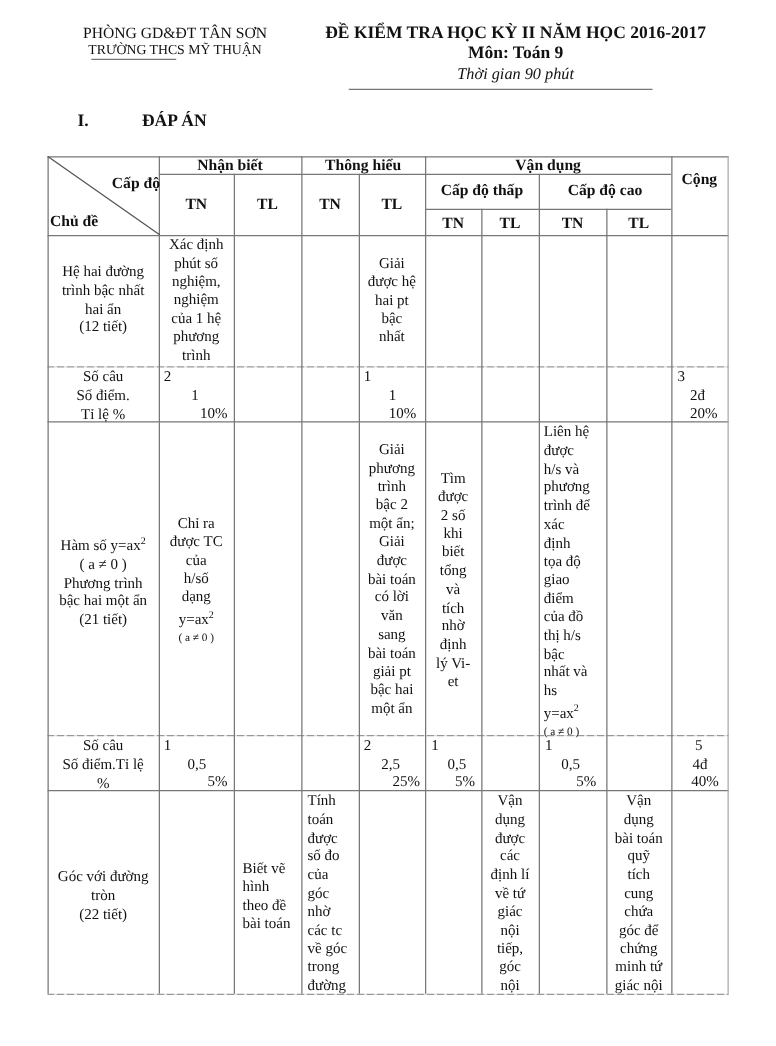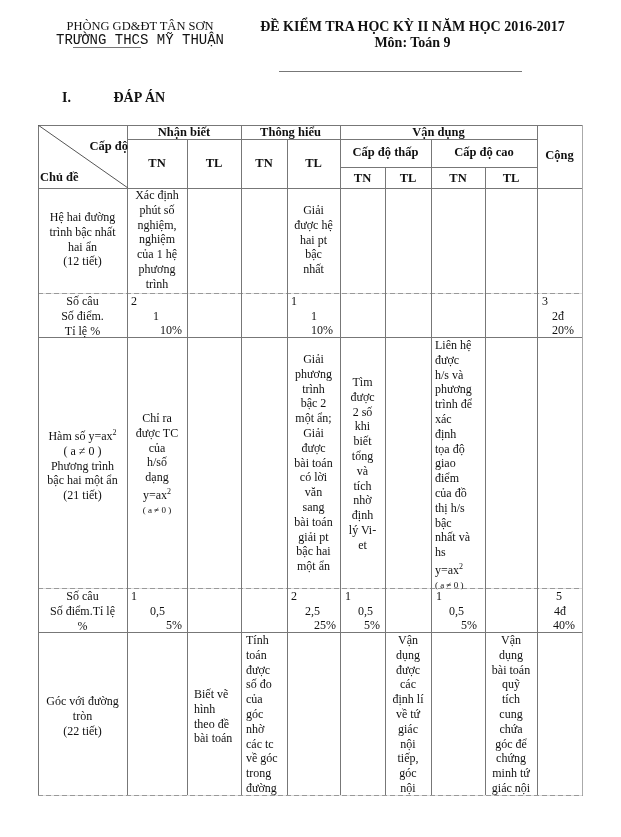--- a/index.html
+++ b/index.html
@@ -1,20 +1,20 @@
 <!DOCTYPE html>
 <html><head>
 <meta charset="utf-8">
 <style>
   html, body { margin: 0; padding: 0; background: #ffffff; }
   body { width: 621px; height: 837px; position: relative; overflow: hidden;
          font-family: "Liberation Serif", "DejaVu Serif", serif; color: #111; }
   .abs { position: absolute; }
   .hdr-left { left: 40px; top: 19px; width: 200px; text-align: center; font-size: 12.5px; line-height: 14px; }
-  .hdr-left .l2 { font-size: 14px; font-family: Liberation Mono, monospace; }
+  .hdr-left .l2 { font-size: 11px; }
   .hdr-left .ul { position: absolute; left: 33px; top: 28px; width: 68px; height: 1px; background: #777; }
   .hdr-right { left: 240px; top: 19px; width: 345px; text-align: center; }
   .hdr-right .t1 { font-weight: bold; font-size: 14px; line-height: 16px; }
   .hdr-right .t2 { font-weight: bold; font-size: 14px; line-height: 16px; }
   .hdr-right .t3 { font-style: italic; font-size: 13px; line-height: 15px; }
   .hdr-right .ul { position: absolute; left: 39px; top: 52px; width: 243px; height: 1px; background: #777; }
   .section { left: 62px; top: 90px; font-weight: bold; font-size: 14px; }
   .section .num { display: inline-block; width: 48px; }
 
   .grid { position: absolute; left: 0; top: 0; }
@@ -36,20 +36,21 @@
 
 <div class="abs hdr-left">
   <div>PHÒNG GD&amp;ĐT TÂN SƠN</div>
   <div class="l2">TRƯỜNG THCS MỸ THUẬN</div>
   <div class="ul"></div>
 </div>
 
 <div class="abs hdr-right">
   <div class="t1">ĐỀ KIỂM TRA HỌC KỲ II NĂM HỌC 2016-2017</div>
   <div class="t2">Môn: Toán 9</div>
+  <div class="t3">Thời gian 90 phút</div>
   <div class="ul"></div>
 </div>
 
 <div class="abs section">
   <span class="num">I.</span>
   <span>ĐÁP ÁN</span>
 </div>
 
 <div class="grid">
 
@@ -81,21 +82,21 @@
 </div>
 
 <div class="cell hdb" style="left:80px; top:139px; width:48px; text-align:right;">Cấp độ</div>
 <div class="cell hdb" style="left:40px; top:170px; width:70px; text-align:left;">Chủ đề</div>
 
 <div class="cell hdb c" style="left:127px; top:125px; width:114px;">Nhận biết</div>
 <div class="cell hdb c" style="left:241px; top:125px; width:99px;">Thông hiểu</div>
 <div class="cell hdb c" style="left:340px; top:125px; width:197px;">Vận dụng</div>
 <div class="cell hdb c" style="left:340px; top:145px; width:91px;">Cấp độ thấp</div>
 <div class="cell hdb c" style="left:431px; top:145px; width:106px;">Cấp độ cao</div>
-<div class="cell hdb c" style="left:537px; top:148px; width:45px;">Cộng</div>
+<div class="cell hdb c" style="left:537px; top:136px; width:45px;">Cộng</div>
 
 <div class="cell hdb c" style="left:127px; top:156px; width:60px;">TN</div>
 <div class="cell hdb c" style="left:187px; top:156px; width:54px;">TL</div>
 <div class="cell hdb c" style="left:241px; top:156px; width:46px;">TN</div>
 <div class="cell hdb c" style="left:287px; top:156px; width:53px;">TL</div>
 <div class="cell hdb c" style="left:340px; top:171px; width:45px;">TN</div>
 <div class="cell hdb c" style="left:385px; top:171px; width:46px;">TL</div>
 <div class="cell hdb c" style="left:431px; top:171px; width:54px;">TN</div>
 <div class="cell hdb c" style="left:485px; top:171px; width:52px;">TL</div>
 

